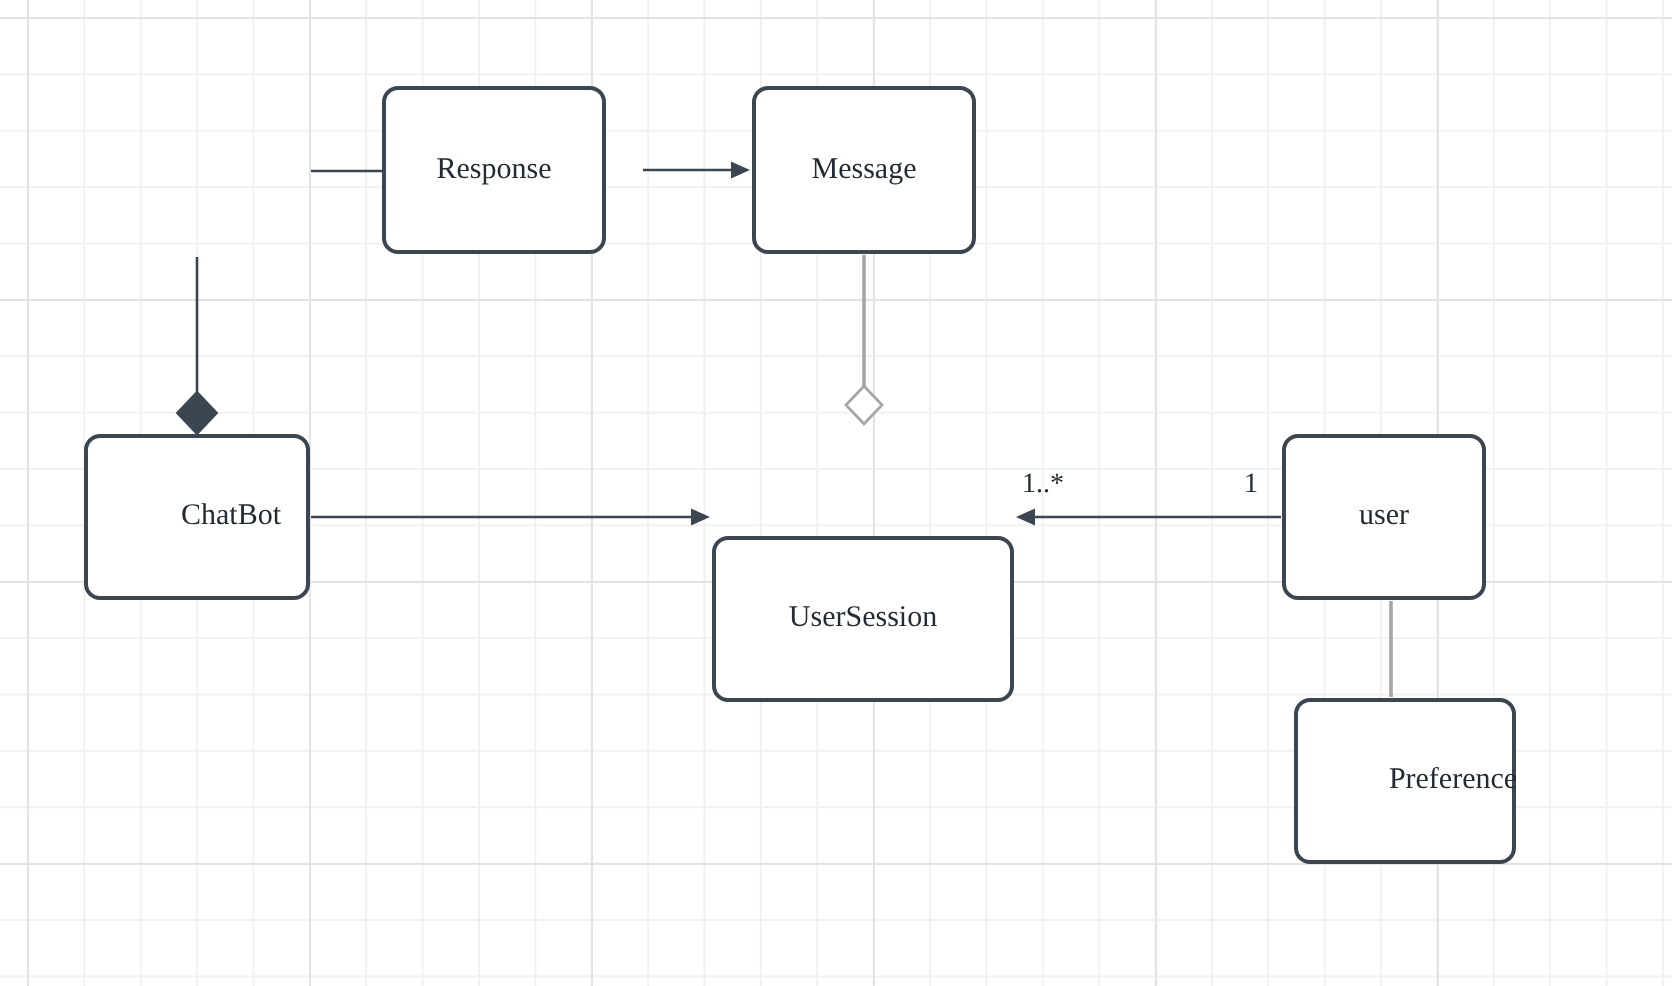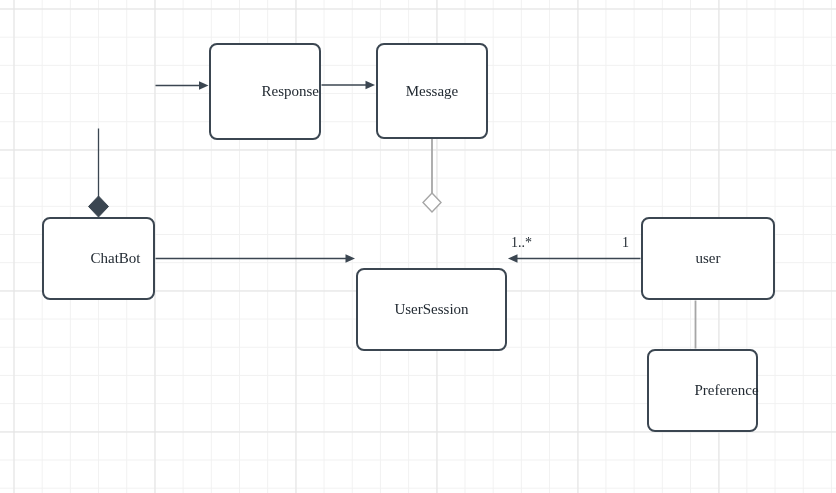--- a/index.html
+++ b/index.html
@@ -94,37 +94,37 @@
       <line x1="640.5" y1="258.5" x2="516.5" y2="258.5"></line>
       <polygon class="arrowhead" points="508,258.5 517.5,254.3 517.5,262.7"></polygon>
     </g>
 
     <g class="edge-gray">
       <line x1="695.5" y1="300.5" x2="695.5" y2="348.5"></line>
     </g>
   </svg>
 
 
-  <div class="node" style="left:209px; top:43px; width:112px; height:97px;justify-content:flex-end;">
+  <div class="node" style="left:191px; top:43px; width:112px; height:84px;">
     <span class="lbl">Response</span>
   </div>
 
-  <div class="node" style="left:376px; top:43px; width:112px; height:96px;">
+  <div class="node" style="left:376px; top:43px; width:112px; height:84px;">
     <span class="lbl">Message</span>
   </div>
 
   <div class="node" style="left:42px; top:217px; width:113px; height:83px;padding-left:34px;">
     <span class="lbl">ChatBot</span>
   </div>
 
   <div class="node" style="left:356px; top:228px; width:151px; height:83px;margin-top:40px;">
     <span class="lbl">UserSession</span>
   </div>
 
-  <div class="node" style="left:641px; top:217px; width:134px; height:83px;">
+  <div class="node" style="left:641px; top:217px; width:102px; height:83px;">
     <span class="lbl">user</span>
   </div>
 
   <div class="node" style="left:647px; top:349px; width:111px; height:83px;padding-left:48px;">
     <span class="lbl">Preference</span>
   </div>
 
   <div class="edge-label" style="left:511px; top:236px;">1..*</div>
 
   <div class="edge-label" style="left:622px; top:236px;">1</div>

